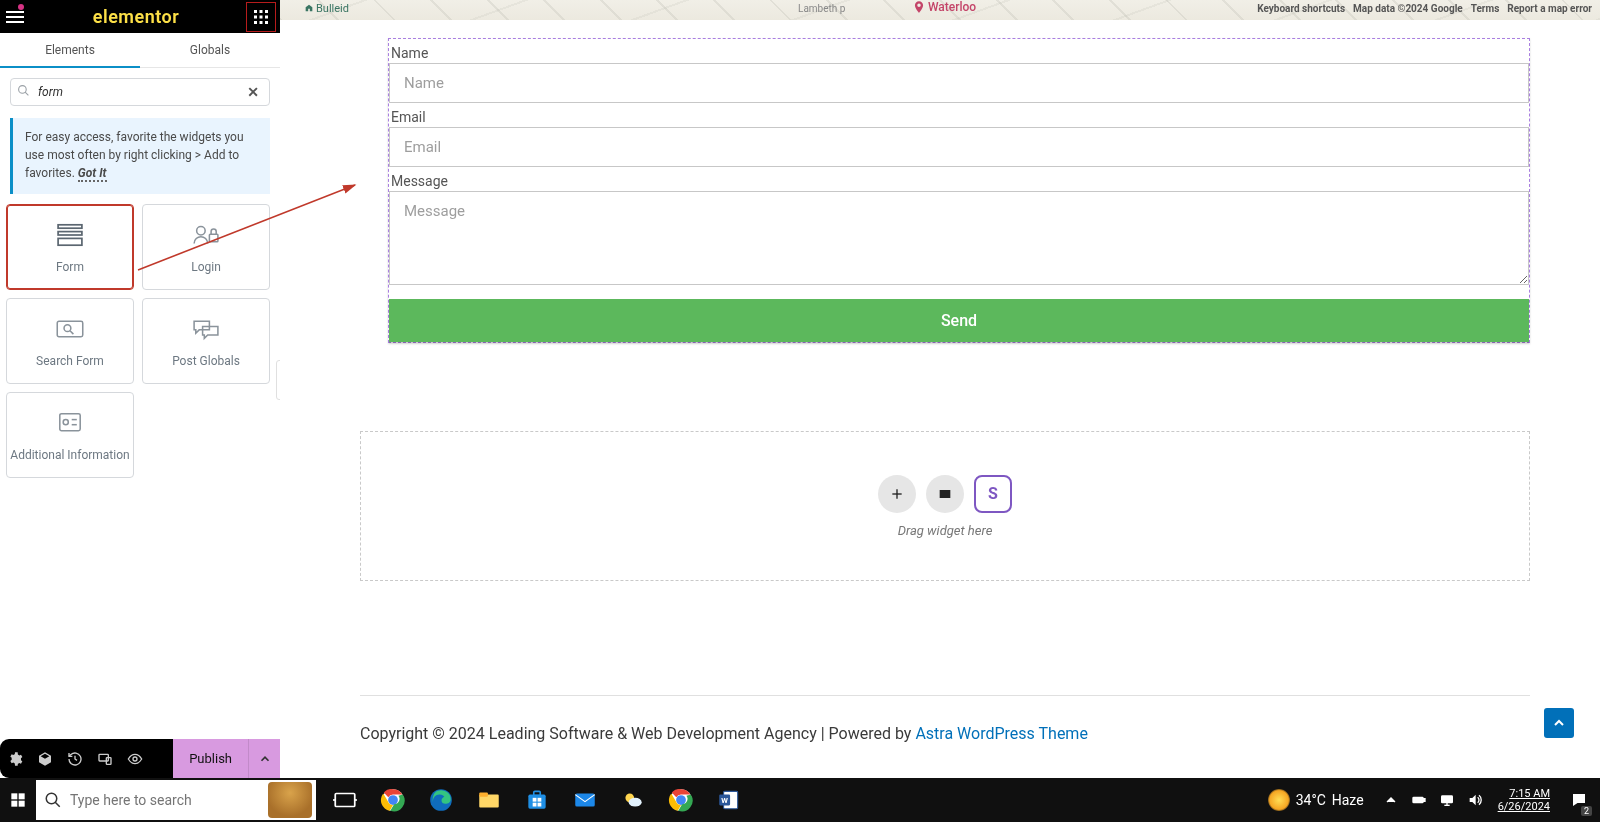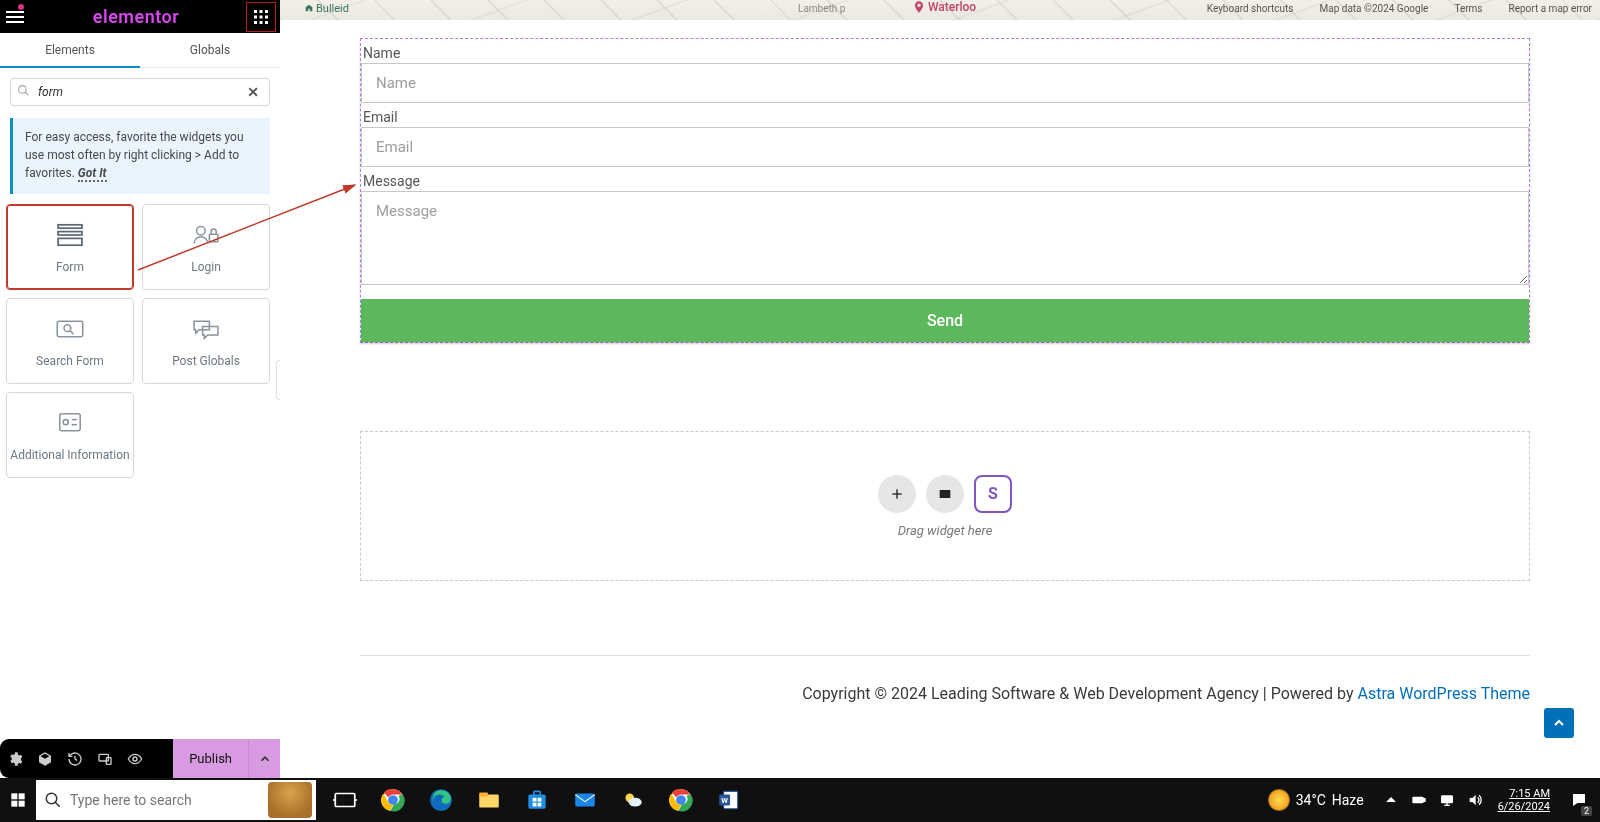--- a/index.html
+++ b/index.html
@@ -18,21 +18,21 @@
     min-width: 280px;
     background: #fff;
     display: flex;
     flex-direction: column;
     position: relative;
   }
 
   .sidebar-header {
     height: 33px;
     background: #000;
-    color: #d946ef;
+    color: #fde047;
     display: flex;
     align-items: center;
     justify-content: space-between;
     padding: 0 4px;
   }
   .hamburger {
     width: 22px;
     height: 22px;
     display: flex;
     flex-direction: column;
@@ -275,29 +275,31 @@
     gap: 2px;
   }
   .map-waterloo svg { width: 14px; height: 14px; fill: #c44569; }
   .map-attrib {
     position: absolute;
     right: 8px;
     top: 3px;
     font-size: 10px;
     color: #555;
     display: flex;
-    gap: 26px;
+    gap: 8px;
+    font-weight: bold;
   }
   .map-attrib span { white-space: nowrap; }
 
   .form-block {
     border: 1px dashed #a97fe0;
     margin-top: 18px;
     padding: 0;
     box-shadow: 0 1px 2px rgba(0,0,0,0.15);
+    margin-left: 28px;
   }
   .field-label {
     font-size: 14px;
     color: #555;
     margin: 6px 0 0 2px;
   }
   .text-input, .textarea-input {
     width: 100%;
     border: 1px solid #c7c7c7;
     padding: 10px 14px;
@@ -347,24 +349,24 @@
   .dz-btn.s {
     background: #fff;
     border: 2px solid #7e57c2;
     color: #7e57c2;
     font-weight: bold;
     border-radius: 8px;
   }
   .dz-hint { font-size: 13px; color: #777; font-style: italic; }
 
   .footer-line {
-    margin-top: 74px;
+    margin-top: 114px;
     border-top: 1px solid #e0e0e0;
     padding-top: 28px;
-    text-align: right;
+    text-align: left;
     font-size: 16px;
     color: #3a3a3a;
   }
   .footer-line a { color: #0170b9; text-decoration: none; }
 
   .scroll-top-btn {
     position: absolute;
     right: 26px;
     bottom: 40px;
     width: 30px;

